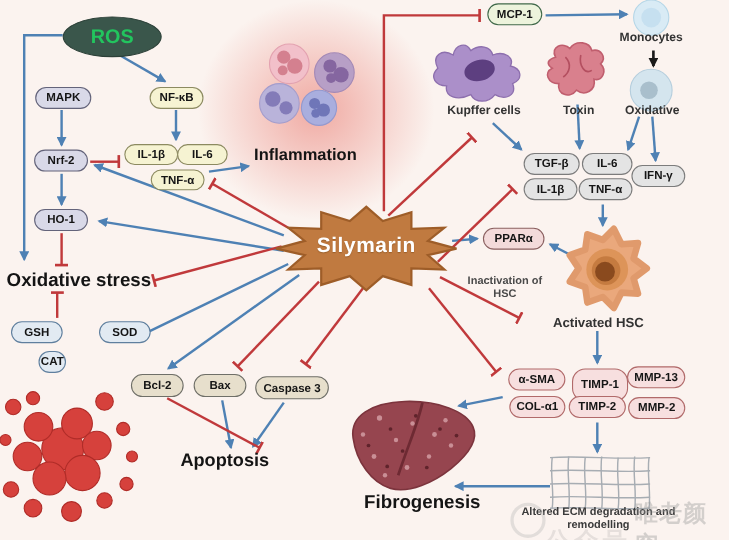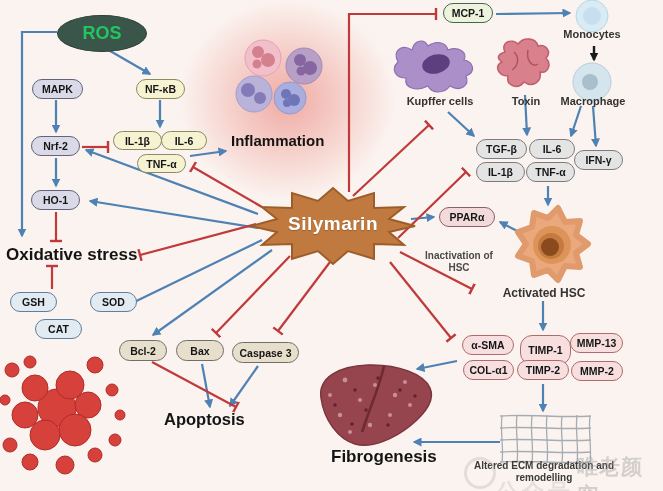--- a/index.html
+++ b/index.html
@@ -236,37 +236,37 @@
     </div>
 
   <div class="biglabel" style="left:6px;top:245px;font-size:17px;"><span>Oxidative stress</span></div>
 
   <div class="box bluebox" style="left:10px;top:292px;width:47px;height:20px;">
     <span>GSH</span>
     </div>
   <div class="box bluebox" style="left:62px;top:292px;width:47px;height:20px;margin-left:28px;">
     <span>SOD</span>
     </div>
-  <div class="box bluebox" style="left:35px;top:319px;width:47px;height:20px;">
+  <div class="box bluebox" style="left:35px;top:319px;width:25px;height:20px;">
     <span>CAT</span>
     </div>
 
   <div class="biglabel" style="left:231px;top:132px;font-size:15px;"><span>Inflammation</span></div>
 
   <div class="box green" style="left:443px;top:3px;width:50px;height:20px;">
     <span>MCP-1</span>
     </div>
   <div class="celllabel" style="left:556px;top:28px;width:72px;">
     <span>Monocytes</span></div>
   <div class="celllabel" style="left:400px;top:95px;width:80px;">
     <span>Kupffer cells</span></div>
   <div class="celllabel" style="left:506px;top:95px;width:40px;">
     <span>Toxin</span></div>
   <div class="celllabel" style="left:554px;top:95px;width:78px;">
-    <span>Macrophage</span></div>
+    <span>Oxidative</span></div>
 
   <div class="box gray" style="left:476px;top:139px;width:51px;height:20px;">
     <span>TGF-β</span>
     </div>
   <div class="box gray" style="left:529px;top:139px;width:46px;height:20px;">
     <span>IL-6</span>
     </div>
   <div class="box gray" style="left:574px;top:150px;width:49px;height:20px;">
     <span>IFN-γ</span>
     </div>

